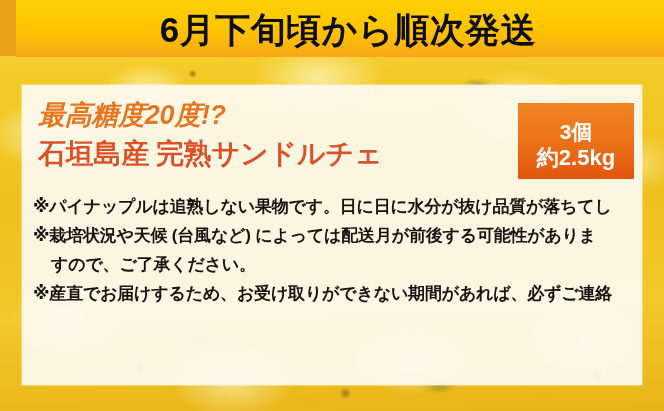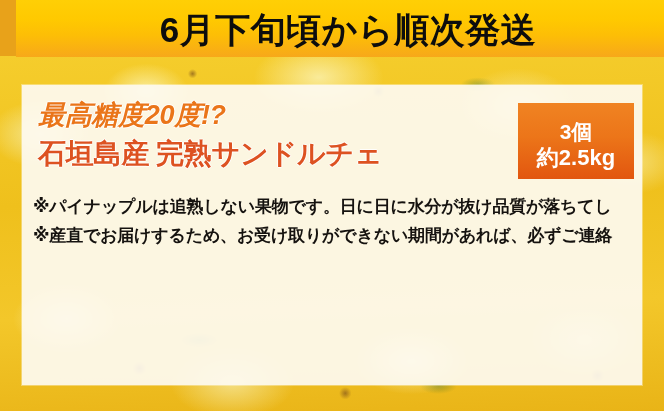--- a/index.html
+++ b/index.html
@@ -195,17 +195,21 @@
   <div class="qty-badge">
     <div class="qty-badge-line1">3個</div>
     <div class="qty-badge-line2">約2.5kg</div>
   </div>
 
   <div class="notes-block">
     <div class="note-item">
       <div>※パイナップルは追熟しない果物です。日に日に水分が抜け品質が落ちてし</div>
     </div>
     <div class="note-item">
+      <div>※栽培状況や天候 (台風など) によっては配送月が前後する可能性がありま</div>
+      <div class="note-line-cont">すので、ご了承ください。</div>
+    </div>
+    <div class="note-item">
       <div>※産直でお届けするため、お受け取りができない期間があれば、必ずご連絡</div>
     </div>
   </div>
 
 </div>
 
 </body></html>

